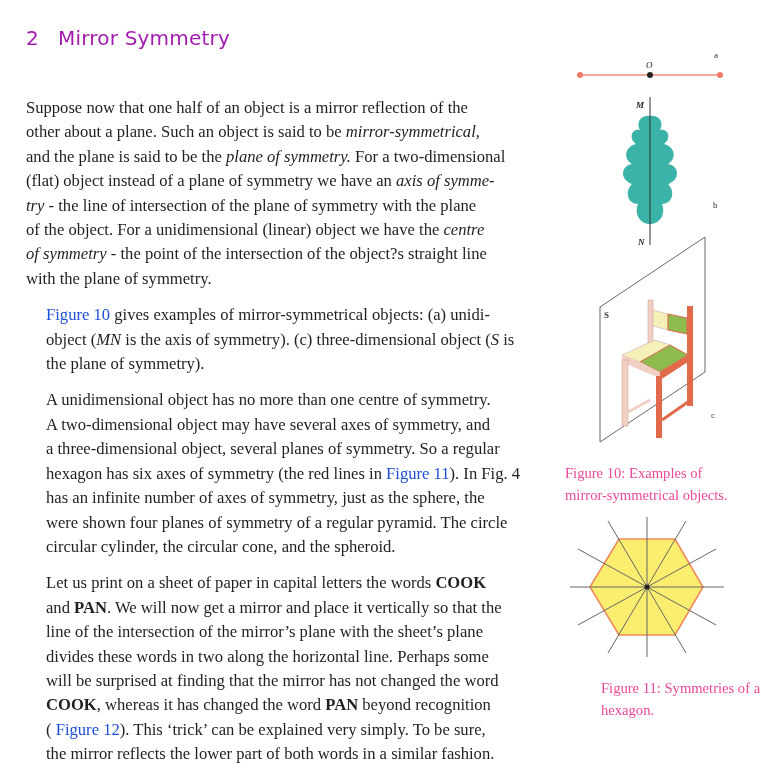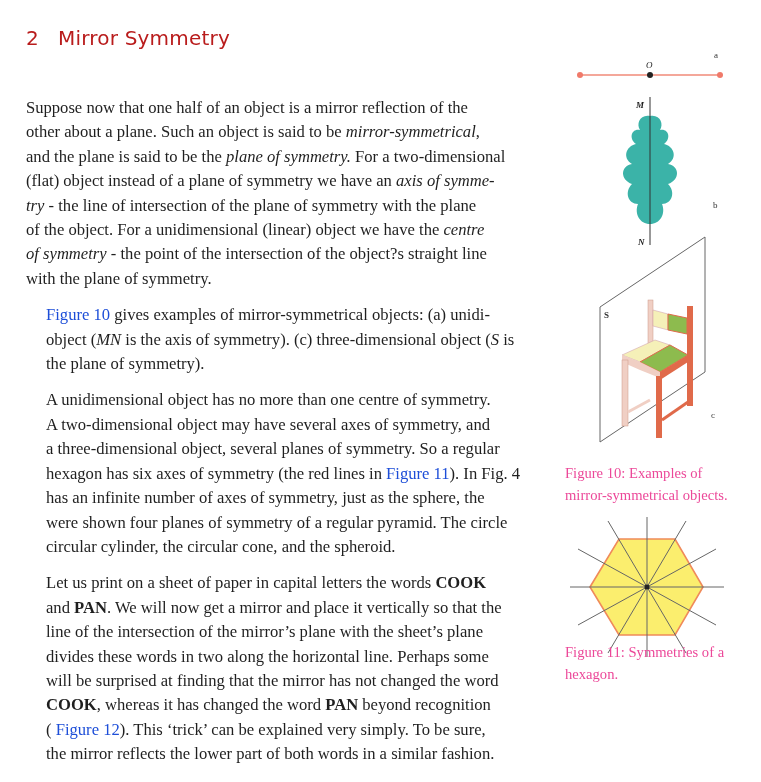--- a/index.html
+++ b/index.html
@@ -1,19 +1,19 @@
 <!DOCTYPE html>
 <html><head>
 <meta charset="utf-8">
 <style>
   html, body { margin: 0; padding: 0; background: #ffffff; }
   body { width: 761px; height: 782px; position: relative; overflow: hidden;
          font-family: "Liberation Serif", "DejaVu Serif", serif; color: #1f1f1f; }
   .section-head { position: absolute; left: 26px; top: 26px; font-family: "DejaVu Sans", sans-serif;
-                  font-size: 20px; color: #b91c1c; letter-spacing: 0.2px; }
+                  font-size: 20px; color: #a21caf; letter-spacing: 0.2px; }
   .section-head .num { display: inline-block; width: 32px; }
   .main { position: absolute; left: 26px; top: 96px; width: 515px; font-size: 16.6px; line-height: 24.4px; }
   .main p { margin: 0 0 12px 0; }
   .main p.indent { text-indent: 20px; }
   .line { display: block; white-space: nowrap; }
   .link { color: #1d4ed8; }
   .caption { position: absolute; left: 565px; font-size: 14.6px; line-height: 21.5px; color: #ec4899; white-space: nowrap; }
   svg { position: absolute; }
 </style>
 </head>
@@ -110,16 +110,16 @@
     <line x1="87" y1="2" x2="87" y2="142"></line>
     <line x1="10" y1="72" x2="164" y2="72"></line>
     <line x1="48" y1="6" x2="126" y2="138"></line>
     <line x1="126" y1="6" x2="48" y2="138"></line>
     <line x1="18" y1="34" x2="156" y2="110"></line>
     <line x1="156" y1="34" x2="18" y2="110"></line>
   </g>
   <circle cx="87" cy="72" r="2.5" fill="#222"></circle>
 </svg>
 
-<div class="caption" style="top:642px;">
+<div class="caption" style="top:678px;margin-left:36px;">
   <span class="line">Figure 11: Symmetries of a</span>
   <span class="line">hexagon.</span>
 </div>
 
 </body></html>

